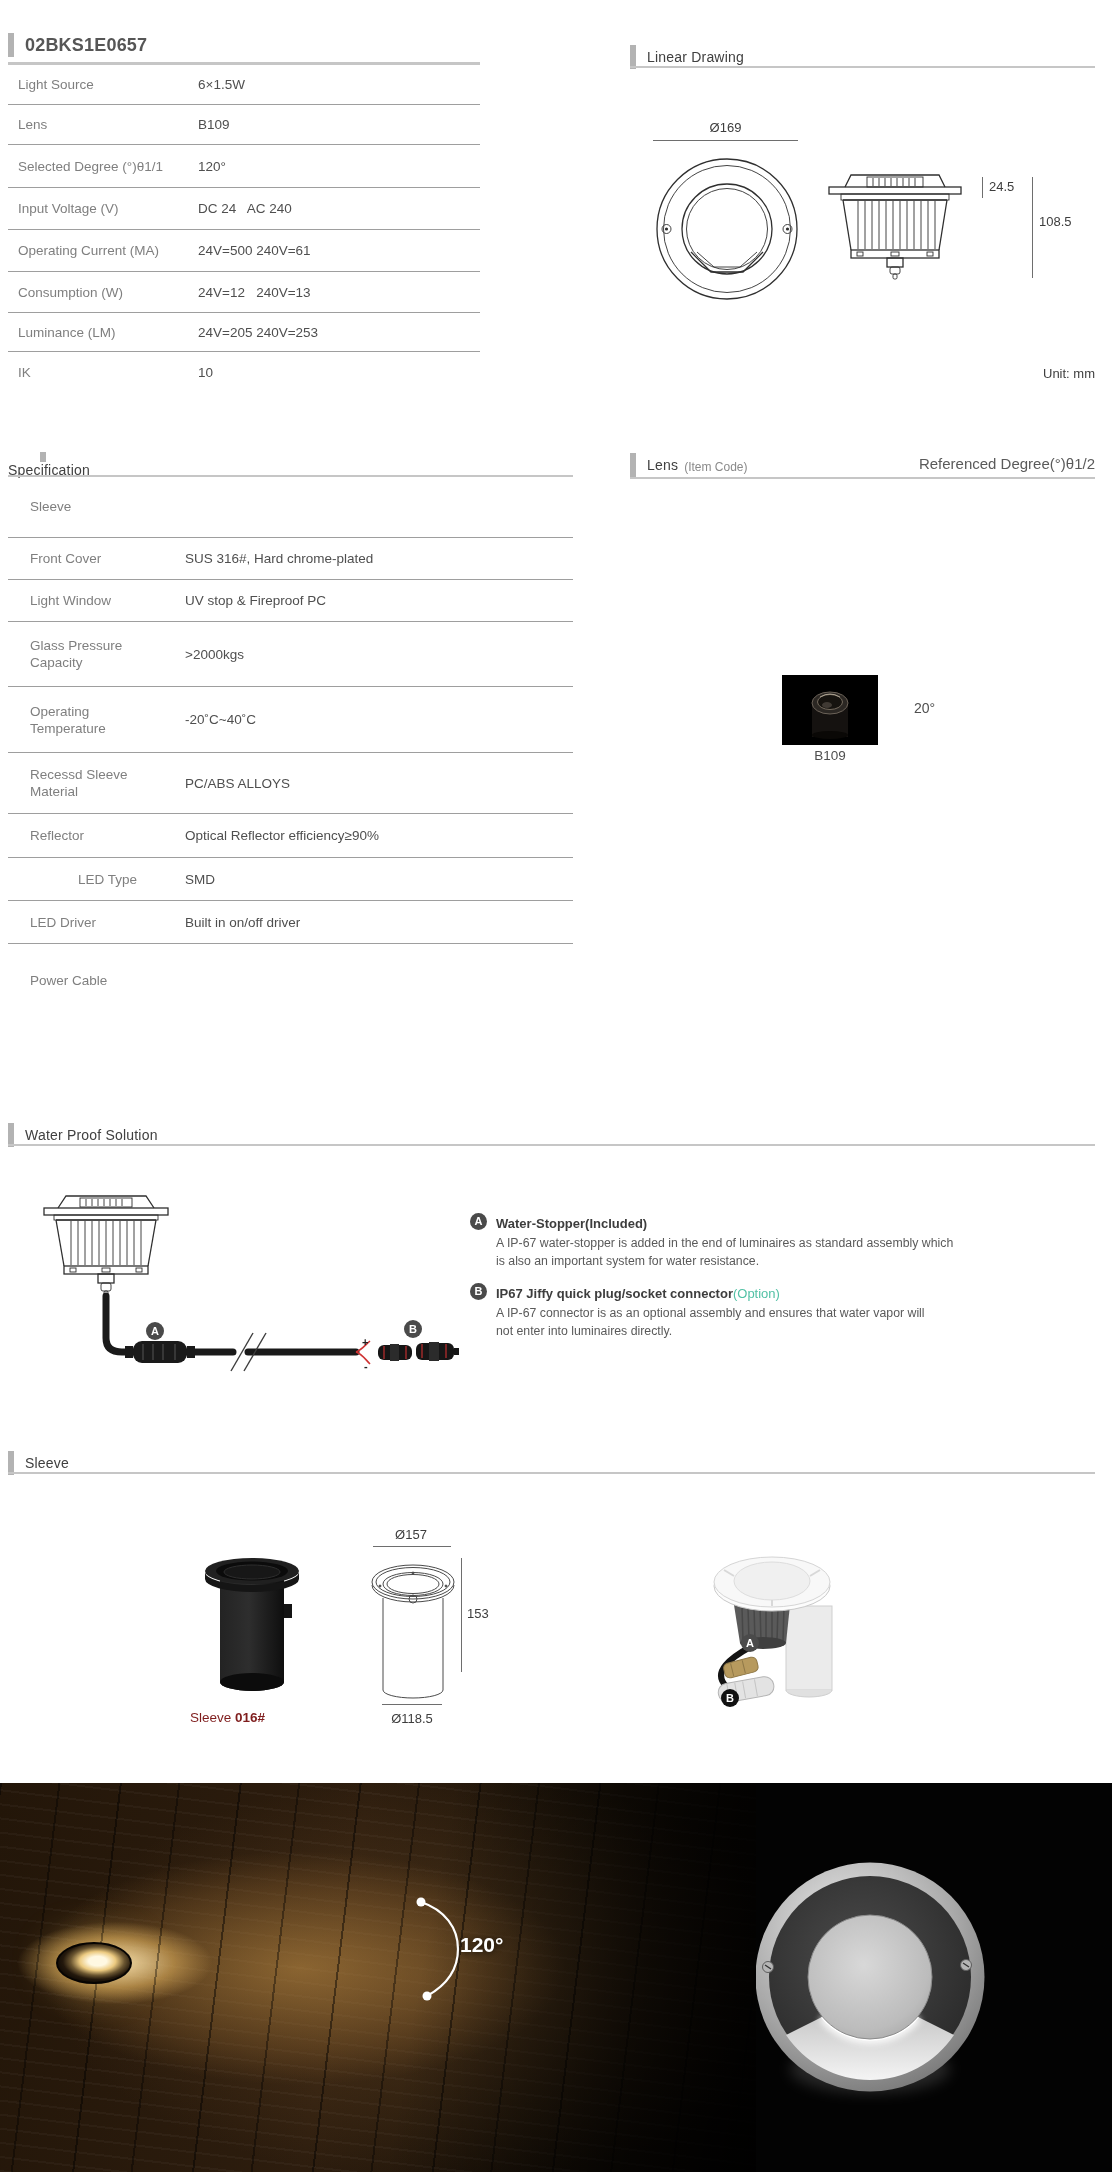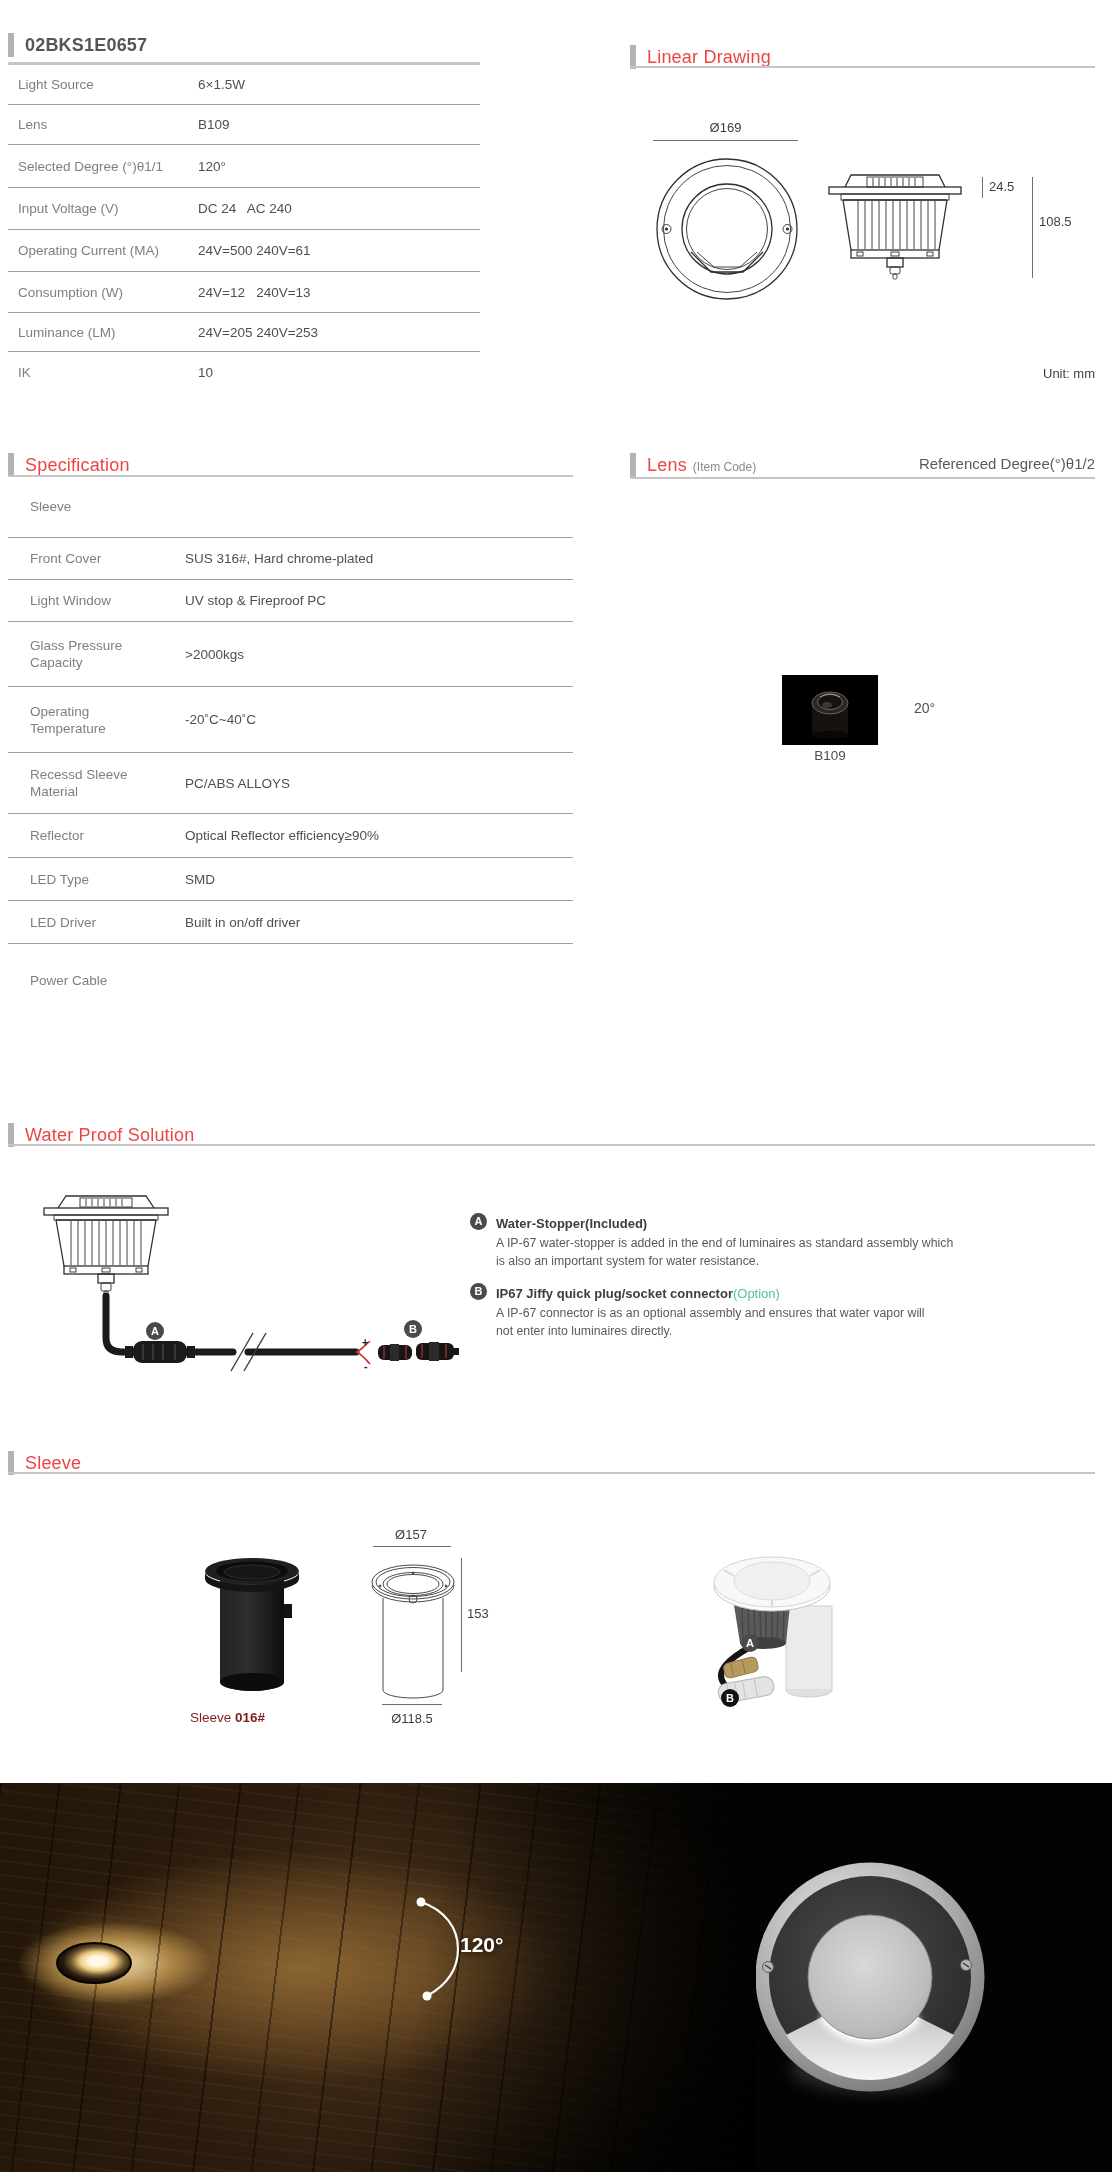--- a/index.html
+++ b/index.html
@@ -4,21 +4,21 @@
 <style>
   * { margin:0; padding:0; box-sizing:border-box; }
   html,body { background:#ffffff; }
   body { font-family:"Liberation Sans", sans-serif; }
   #page { position:relative; width:1112px; height:2177px; background:#fff; overflow:hidden; }
   .abs { position:absolute; }
 
   
   .sec-head { position:absolute; display:flex; align-items:center; height:26px; }
   .sec-head .bar { width:6px; height:24px; background:#b3b3b3; margin-right:11px; }
-  .sec-head .t { font-size:18px; color:#ef4444; letter-spacing:.2px; }
+  .sec-head .t { font-size:14px; color:#404040; letter-spacing:.2px; }
   .sec-head.code .t { font-size:18px; font-weight:bold; color:#565656; }
   .sec-head .sub { font-size:12px; color:#8a8a8a; margin-left:6px; margin-top:3px; }
   .underline { position:absolute; height:2px; background:#c6c6c6; }
   .underline.thick { height:3px; }
 
   
   .tbl { position:absolute; }
   .row { display:flex; align-items:center; border-bottom:1px solid #9e9e9e; }
   .row.last { border-bottom:none; }
   .lbl { color:#7f7f7f; font-size:13.5px; line-height:17px; white-space:pre-wrap; }
@@ -176,21 +176,21 @@
     <rect class="ln-thin" x="63" y="94" width="10" height="7" rx="2"></rect>
     <rect class="ln-thin" x="66" y="101" width="4" height="5" rx="1.5"></rect>
   </svg>
 
   <div class="dimline" style="left:982px; top:177px; width:1px; height:21px;"></div>
   <div class="dim" style="left:989px; top:179px;">24.5</div>
   <div class="dimline" style="left:1032px; top:177px; width:1px; height:101px;"></div>
   <div class="dim" style="left:1039px; top:214px;">108.5</div>
   <div class="dim" style="left:995px; top:366px; width:100px; text-align:right; color:#3f3f3f;">Unit: mm</div>
 
-  <div class="sec-head" style="left:8px; top:452px;">
+  <div class="sec-head" style="left:8px; top:452px;flex-direction:column;">
     <span class="bar"></span>
     <span class="t">Specification</span>
   </div>
   <div class="underline" style="left:8px; top:475px; width:565px;"></div>
 
   <div class="tbl" style="left:8px; top:476px; width:565px;">
     <div class="row specrow" style="height:62px;">
         <div class="lbl">Sleeve</div>
       </div>
     <div class="row specrow" style="height:42px;">
@@ -213,21 +213,21 @@
       </div>
     <div class="row specrow" style="height:61px;">
         <div class="lbl">Recessd Sleeve
 Material</div>
         <div class="val">PC/ABS ALLOYS</div>
       </div>
     <div class="row specrow" style="height:44px;">
         <div class="lbl">Reflector</div>
         <div class="val">Optical Reflector efficiency≥90%</div>
       </div>
-    <div class="row specrow" style="height:43px;">
+    <div class="row specrow" style="height:43px;text-align:center;">
         <div class="lbl">LED Type</div>
         <div class="val">SMD</div>
       </div>
     <div class="row specrow" style="height:43px;">
         <div class="lbl">LED Driver</div>
         <div class="val">Built in on/off driver</div>
       </div>
     <div class="row specrow last" style="height:72px;">
         <div class="lbl">Power Cable</div>
       </div>

